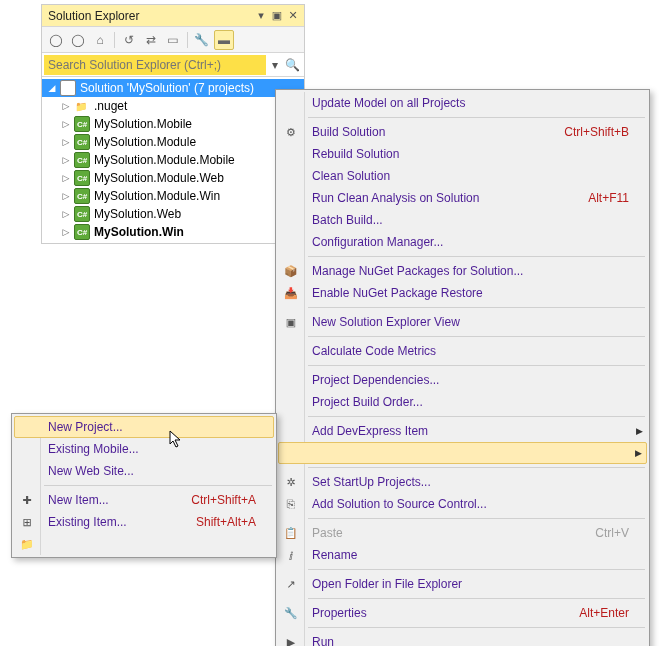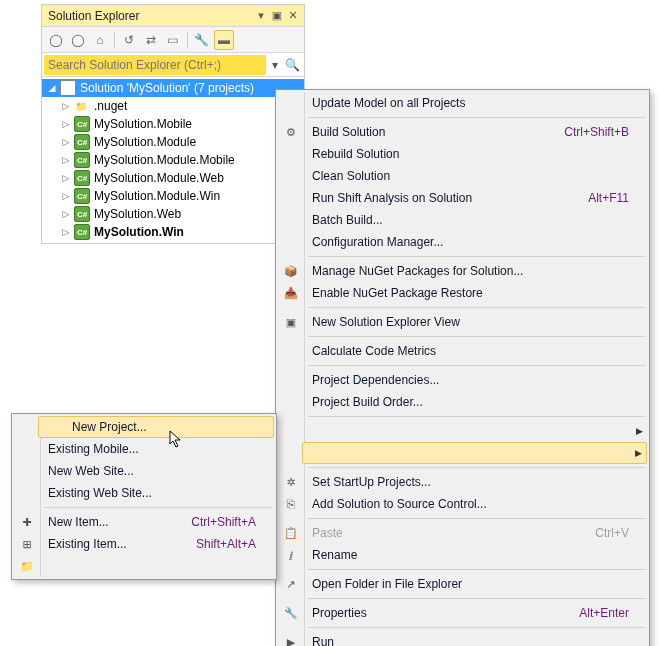--- a/index.html
+++ b/index.html
@@ -57,27 +57,27 @@
     position: absolute; left: 275px; top: 89px; width: 375px;
     background: #f0f0f0; border: 1px solid #999; box-shadow: 3px 3px 6px rgba(0,0,0,0.25);
     padding: 2px;
   }
   .menu .gutter { position: absolute; left: 2px; top: 2px; bottom: 2px; width: 26px; background: #f0f0f0; }
   .menu .sepline { position: absolute; left: 28px; top: 2px; bottom: 2px; width: 1px; background: #d6d6d6; }
   .mitem {
     position: relative; height: 22px; display: flex; align-items: center;
     padding-left: 34px; padding-right: 18px; border-radius: 2px;
   }
-  .mitem:hover, .mitem.highlight { background: #ffecb5; border: 1px solid #e5c365; padding-left: 33px; padding-right: 17px; margin-left: 24px; }
+  .mitem:hover, .mitem.highlight { background: #ffecb5; border: 1px solid #e5c365; padding-left: 33px; padding-right: 17px; }
   .mitem .micon {
     position: absolute; left: 4px; top: 2px; width: 18px; height: 18px;
     display: flex; align-items: center; justify-content: center; color: #555; font-size: 11px;
   }
-  .mitem .mlabel { flex: 1; color: #0f172a; }
-  .mitem .mshort { color: #701a75; }
+  .mitem .mlabel { flex: 1; color: #4c1d95; }
+  .mitem .mshort { color: #b91c1c; }
   .mitem .marrow { position: absolute; right: 4px; font-size: 9px; color: #333; }
   .mitem.disabled .mlabel, .mitem.disabled .mshort, .mitem.disabled .micon { color: #a0a0a0; }
   .msep { height: 1px; background: #d0d0d0; margin: 3px 2px 3px 30px; }
 
   
   .submenu {
     position: absolute; left: 11px; top: 413px; width: 266px;
     background: #f0f0f0; border: 1px solid #999; box-shadow: 3px 3px 6px rgba(0,0,0,0.25);
     padding: 2px;
   }
@@ -180,21 +180,21 @@
         <span class="mlabel">Build Solution</span>
         <span class="mshort">Ctrl+Shift+B</span>
       </div>
       <div class="mitem">
         <span class="mlabel">Rebuild Solution</span>
       </div>
       <div class="mitem">
         <span class="mlabel">Clean Solution</span>
       </div>
       <div class="mitem">
-        <span class="mlabel">Run Shift Analysis on Solution</span>
+        <span class="mlabel">Run Clean Analysis on Solution</span>
         <span class="mshort">Alt+F11</span>
       </div>
       <div class="mitem">
         <span class="mlabel">Batch Build...</span>
       </div>
       <div class="mitem">
         <span class="mlabel">Configuration Manager...</span>
       </div>
       <div class="msep"></div>
       <div class="mitem">
@@ -216,20 +216,21 @@
       </div>
       <div class="msep"></div>
       <div class="mitem">
         <span class="mlabel">Project Dependencies...</span>
       </div>
       <div class="mitem">
         <span class="mlabel">Project Build Order...</span>
       </div>
       <div class="msep"></div>
       <div class="mitem">
+        <span class="mlabel">Add DevExpress Item</span>
         <span class="marrow">▶</span>
       </div>
       <div class="mitem highlight">
         <span class="marrow">▶</span>
       </div>
       <div class="msep"></div>
       <div class="mitem">
         <span class="micon">✲</span>
         <span class="mlabel">Set StartUp Projects...</span>
       </div>
@@ -272,23 +273,20 @@
   <div id="submenu-body">
       <div class="mitem highlight">
         <span class="mlabel">New Project...</span>
       </div>
       <div class="mitem">
         <span class="mlabel">Existing Mobile...</span>
       </div>
       <div class="mitem">
         <span class="mlabel">New Web Site...</span>
       </div>
-      <div class="mitem">
-        <span class="mlabel">Existing Web Site...</span>
-      </div>
       <div class="msep"></div>
       <div class="mitem">
         <span class="micon">✚</span>
         <span class="mlabel">New Item...</span>
         <span class="mshort">Ctrl+Shift+A</span>
       </div>
       <div class="mitem">
         <span class="micon">⊞</span>
         <span class="mlabel">Existing Item...</span>
         <span class="mshort">Shift+Alt+A</span>

